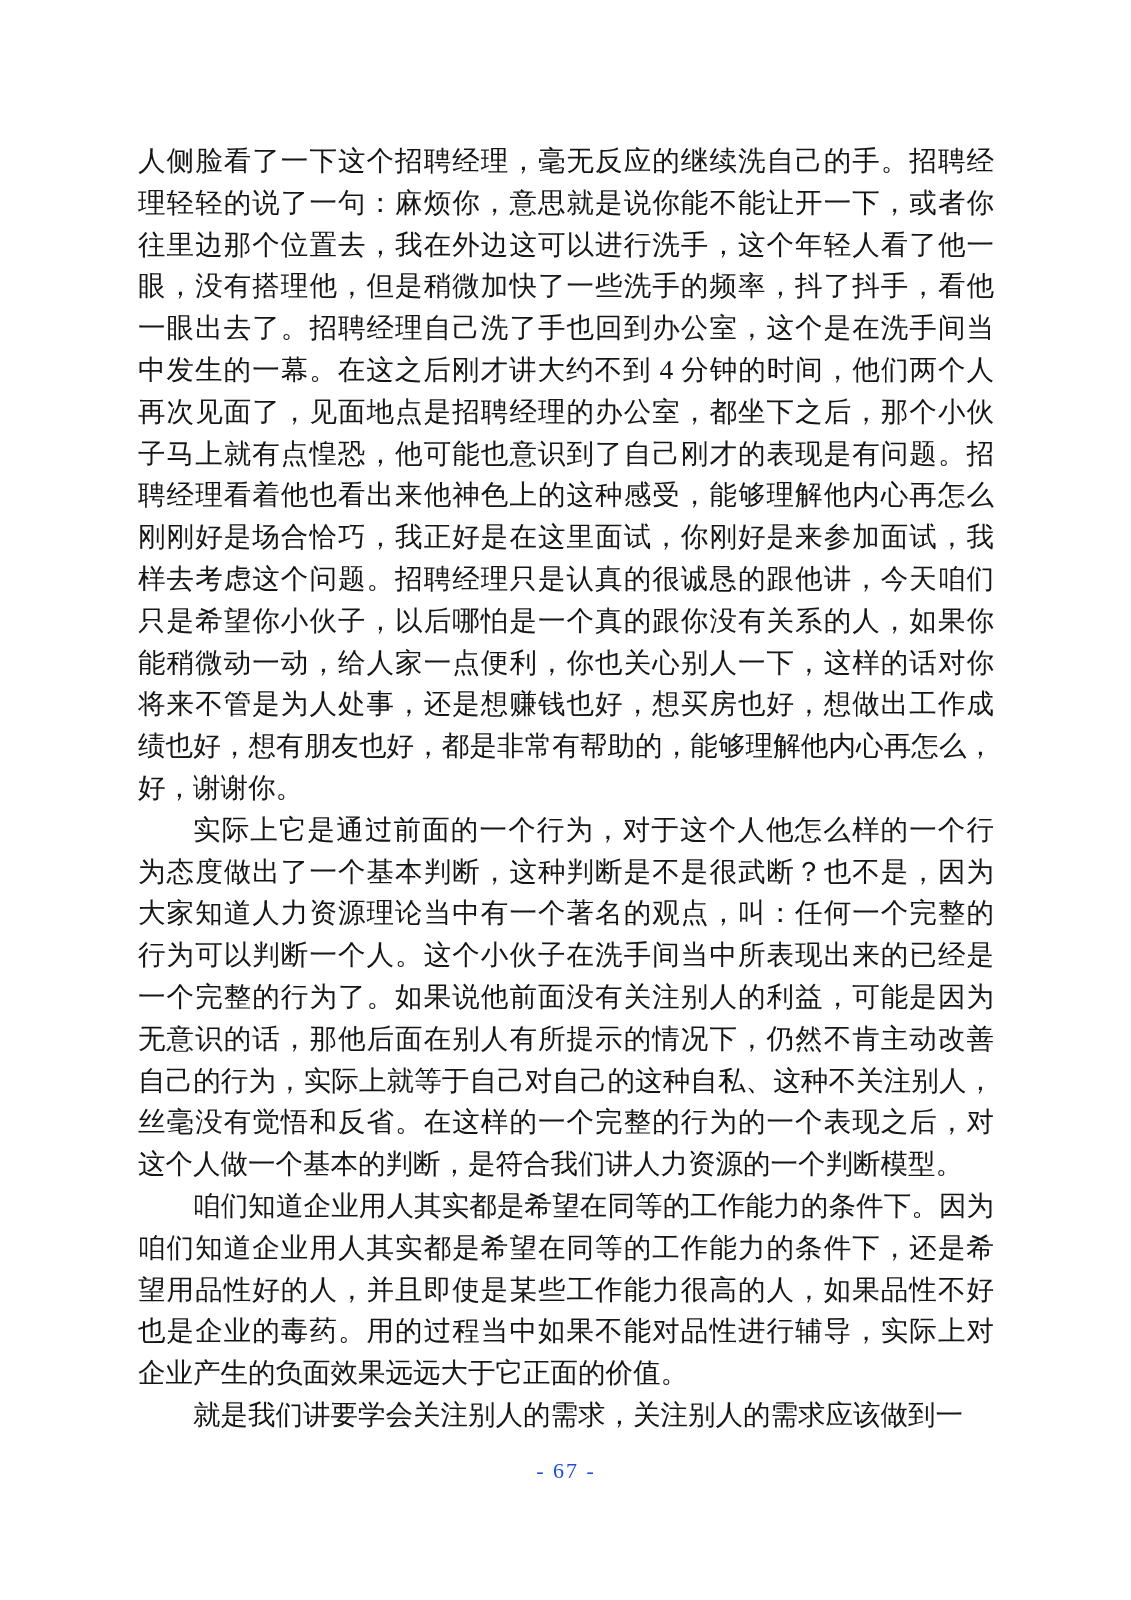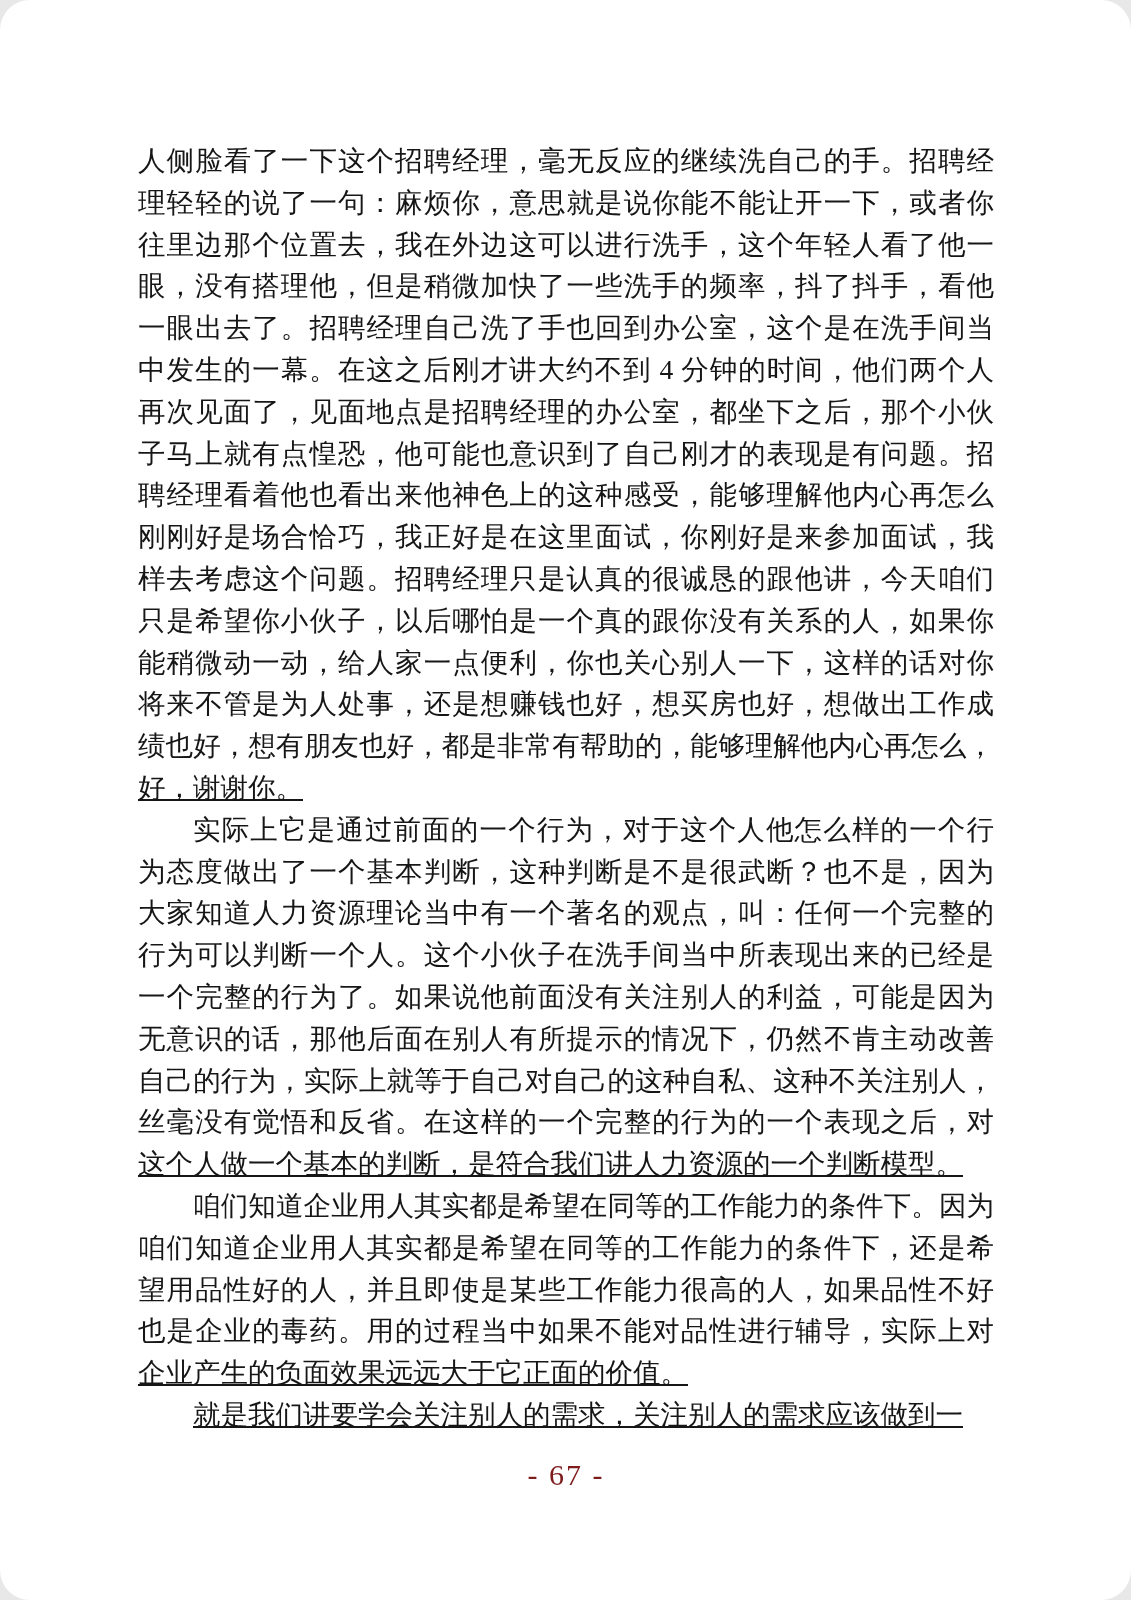--- a/index.html
+++ b/index.html
@@ -31,43 +31,42 @@
   }
   .line.fill {
     white-space: normal;
     text-align: justify;
     text-align-last: justify;
   }
   .line.last {
     white-space: normal;
     text-align: left;
     text-align-last: left;
-    text-decoration: underline;
   }
   .line.indent {
     padding-left: 55px;
     box-sizing: border-box;
   }
   .footer {
     position: absolute;
     left: 138px;
     top: 1458px;
     width: 856px;
     text-align: center;
   }
   .page-number {
-    font-size: 30px;
+    font-size: 22px;
     letter-spacing: 2px;
-    color: #7f1d1d;
+    color: #1d4ed8;
   }
 </style>
 </head>
 <body>
 
-<div class="page" style="background: rgb(255, 255, 255); color: rgb(22, 22, 22); border-radius: 30px;">
+<div class="page" style="background: rgb(255, 255, 255); color: rgb(22, 22, 22);">
   <div class="text-block">
       <div class="line fill">人侧脸看了一下这个招聘经理，毫无反应的继续洗自己的手。招聘经</div>
       <div class="line fill">理轻轻的说了一句：麻烦你，意思就是说你能不能让开一下，或者你</div>
       <div class="line fill">往里边那个位置去，我在外边这可以进行洗手，这个年轻人看了他一</div>
       <div class="line fill">眼，没有搭理他，但是稍微加快了一些洗手的频率，抖了抖手，看他</div>
       <div class="line fill">一眼出去了。招聘经理自己洗了手也回到办公室，这个是在洗手间当</div>
       <div class="line fill">中发生的一幕。在这之后刚才讲大约不到 4 分钟的时间，他们两个人</div>
       <div class="line fill">再次见面了，见面地点是招聘经理的办公室，都坐下之后，那个小伙</div>
       <div class="line fill">子马上就有点惶恐，他可能也意识到了自己刚才的表现是有问题。招</div>
       <div class="line fill">聘经理看着他也看出来他神色上的这种感受，能够理解他内心再怎么</div>

